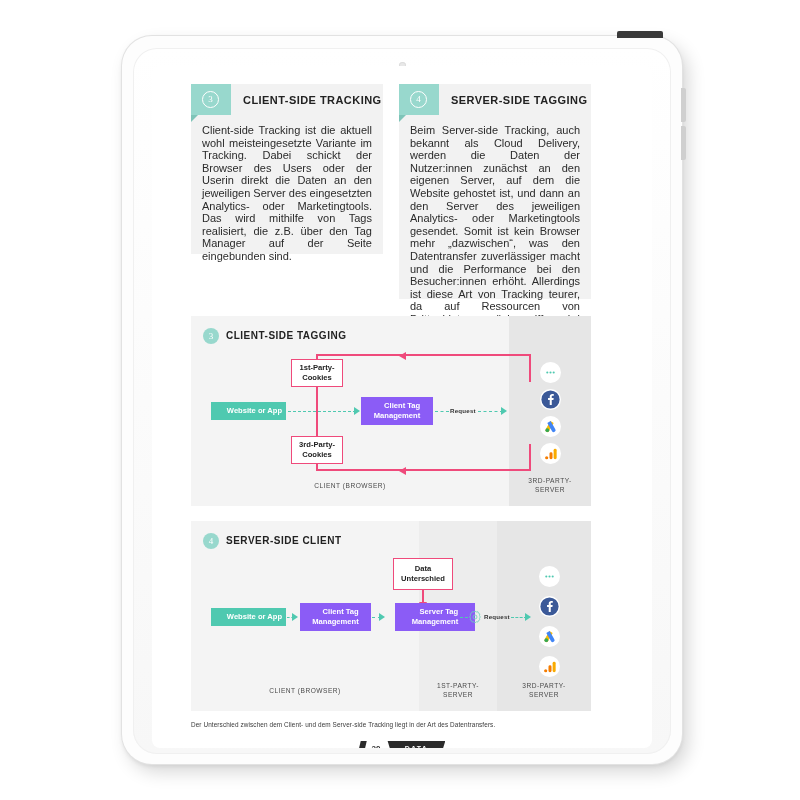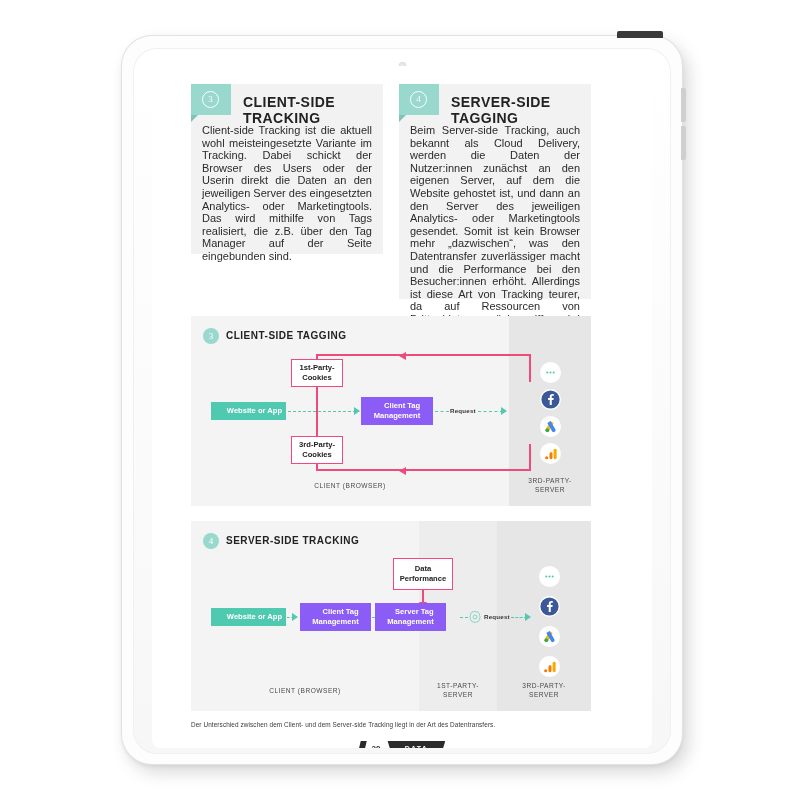--- a/index.html
+++ b/index.html
@@ -100,21 +100,21 @@
     border: 1.2px solid #ffffff;
     color: #ffffff;
     font-size: 9px;
     line-height: 15px;
     text-align: center;
     font-family: "Liberation Serif", serif;
   }
   .callout-title {
     position: absolute;
     left: 52px; top: 10px;
-    font-size: 14px;
+    font-size: 11px;
     font-weight: bold;
     letter-spacing: 0.45px;
     color: #222222;
   }
   .callout-body {
     position: absolute;
     left: 11px; right: 11px; top: 40px;
     font-size: 11px;
     line-height: 12.6px;
     color: #2a2a2a;
@@ -385,47 +385,47 @@
       <span>SERVER</span>
     </div>
   </div>
 
   <div class="diagram" id="diagram-2">
 
     <div class="zone" style="left:228px; width:78px; background:#ededed;"></div>
     <div class="zone" style="left:306px; width:94px;"></div>
 
     <div class="diagram-head-num">4</div>
-    <div class="diagram-head-title">SERVER-SIDE TRACKING</div>
+    <div class="diagram-head-title">SERVER-SIDE CLIENT</div>
 
     <div class="node node-pink-outline" style="left:202px; top:37px; width:60px; height:32px; font-size:7.6px;">
       <span>
         <span>Data</span><br>
-        <span>Performance</span>
+        <span>Unterschied</span>
       </span>
     </div>
     <div class="pink-line" style="left:231px; top:69px; width:2px; height:14px;"></div>
     <div class="arrow-pink-down" style="left:227.5px; top:81px;"></div>
 
     <div class="node node-teal" style="left:20px; top:87px; width:75px; height:18px;">Website or App</div>
 
     <div class="teal-dash-h" style="left:96px; top:96px; width:7px;"></div>
     <div class="arrow-teal-right" style="left:101px; top:92px;"></div>
 
     <div class="node node-yellow" style="left:109px; top:82px; width:71px; height:28px;">
       <span>
         <span>Client Tag</span><br>
         <span>Management</span>
       </span>
     </div>
 
     <div class="teal-dash-h" style="left:181px; top:96px; width:9px;"></div>
     <div class="arrow-teal-right" style="left:188px; top:92px;"></div>
 
-    <div class="node node-yellow" style="left:184px; top:82px; width:71px; height:28px;">
+    <div class="node node-yellow" style="left:204px; top:82px; width:80px; height:28px;">
       <span>
         <span>Server Tag</span><br>
         <span>Management</span>
       </span>
     </div>
 
     <div class="teal-dash-h" style="left:269px; top:96px; width:8px;"></div>
     <div style="position:absolute; left:277px; top:89px; width:14px; height:14px;">
       <svg width="14" height="14" viewBox="0 0 24 24" aria-hidden="true">
         <path d="M12 2l2.3 1.4 2.6-.5 1 2.5 2.3 1.3-.5 2.6L21 12l-1.3 2.3.5 2.6-2.3 1.3-1 2.5-2.6-.5L12 22l-2.3-1.8-2.6.5-1-2.5-2.3-1.3.5-2.6L3 12l1.3-2.7-.5-2.6 2.3-1.3 1-2.5 2.6.5z" fill="none" stroke="#6fd0bc" stroke-width="1.4" stroke-linejoin="round"></path>

